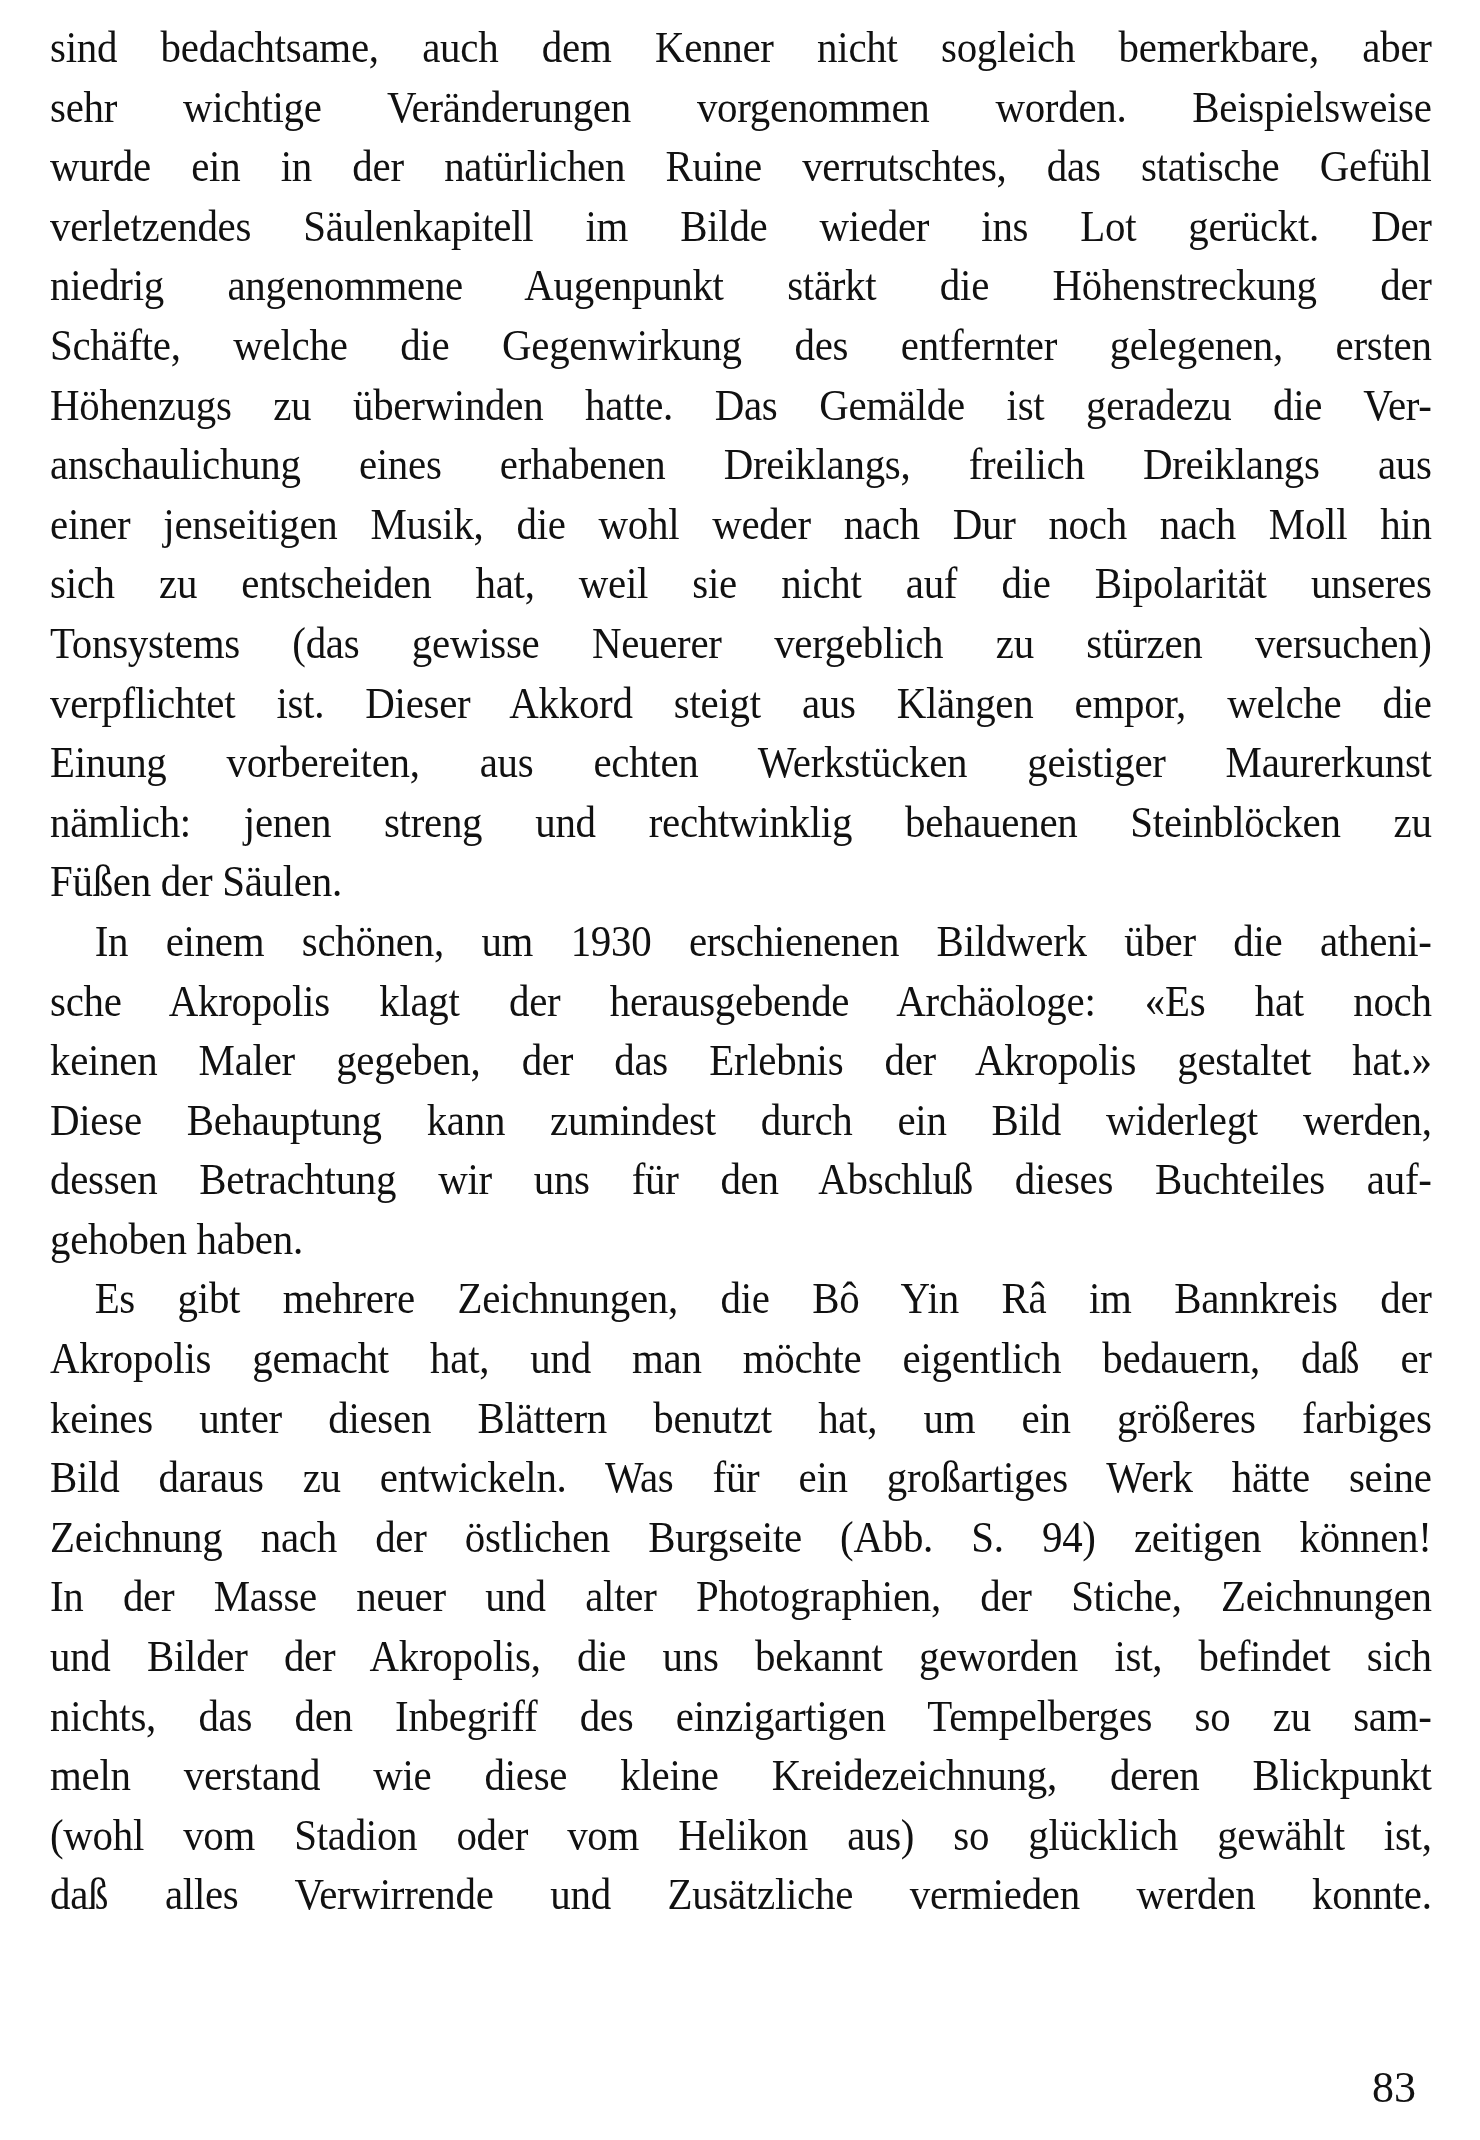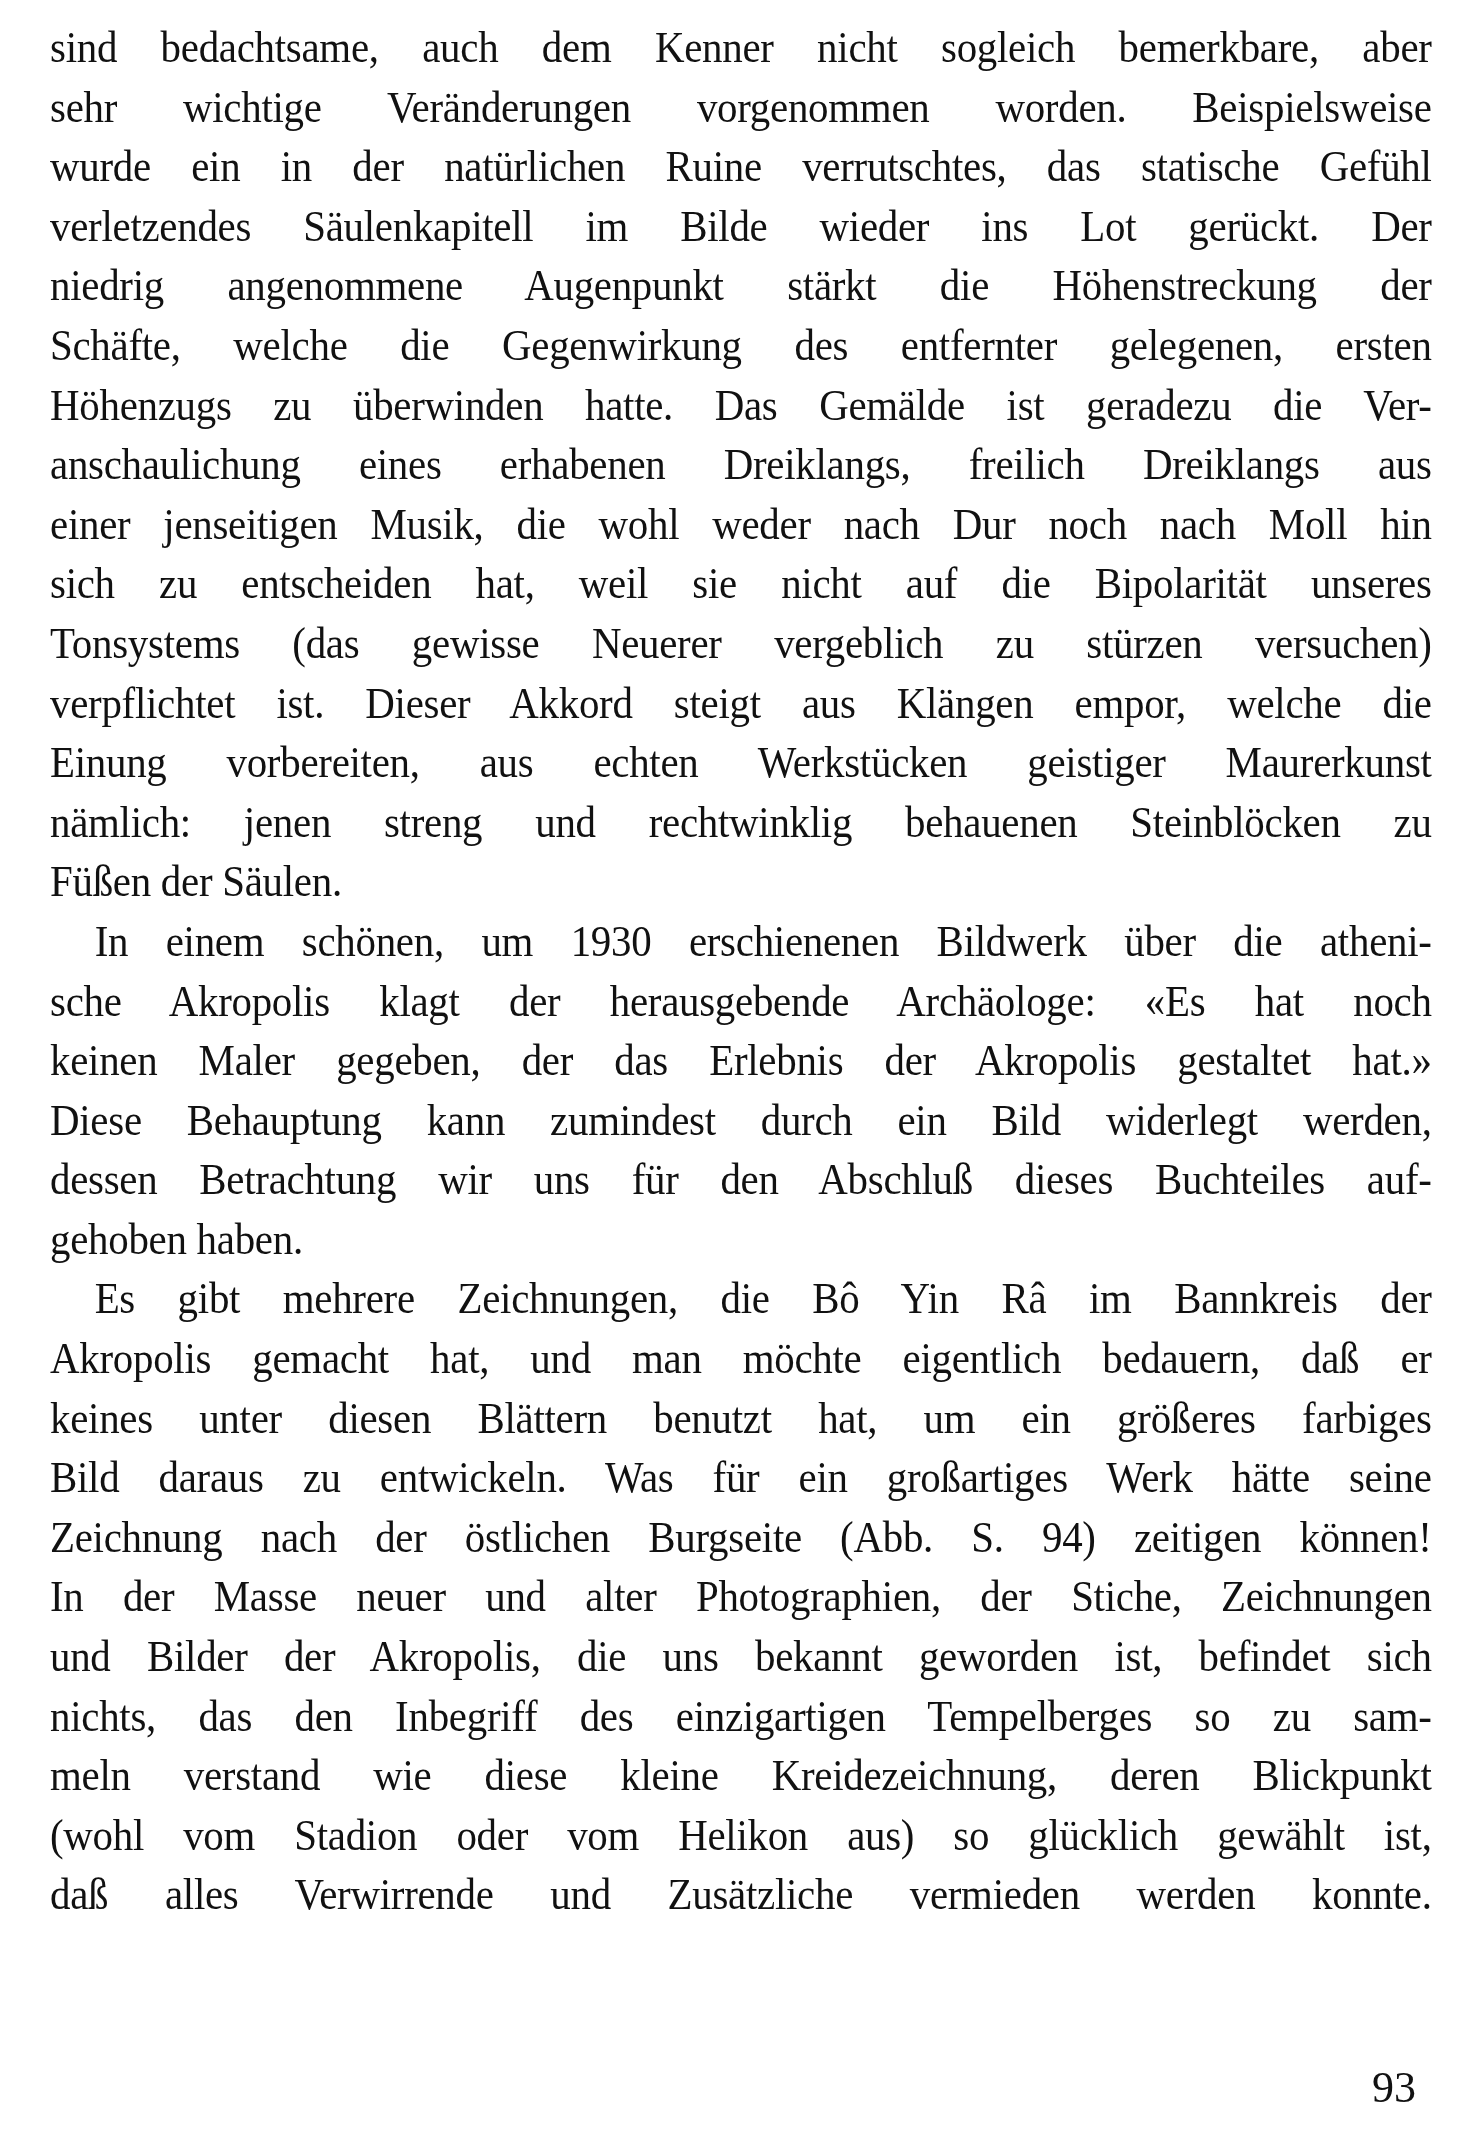--- a/index.html
+++ b/index.html
@@ -73,14 +73,14 @@
       <span class="line">Bild daraus zu entwickeln. Was für ein großartiges Werk hätte seine</span>
       <span class="line">Zeichnung nach der östlichen Burgseite (Abb. S. 94) zeitigen können!</span>
       <span class="line">In der Masse neuer und alter Photographien, der Stiche, Zeichnungen</span>
       <span class="line">und Bilder der Akropolis, die uns bekannt geworden ist, befindet sich</span>
       <span class="line">nichts, das den Inbegriff des einzigartigen Tempelberges so zu sam-</span>
       <span class="line">meln verstand wie diese kleine Kreidezeichnung, deren Blickpunkt</span>
       <span class="line">(wohl vom Stadion oder vom Helikon aus) so glücklich gewählt ist,</span>
       <span class="line">daß alles Verwirrende und Zusätzliche vermieden werden konnte.</span>
     </div>
   </div>
-  <div class="page-number">93</div>
+  <div class="page-number">83</div>
 </div>
 
 </body></html>

